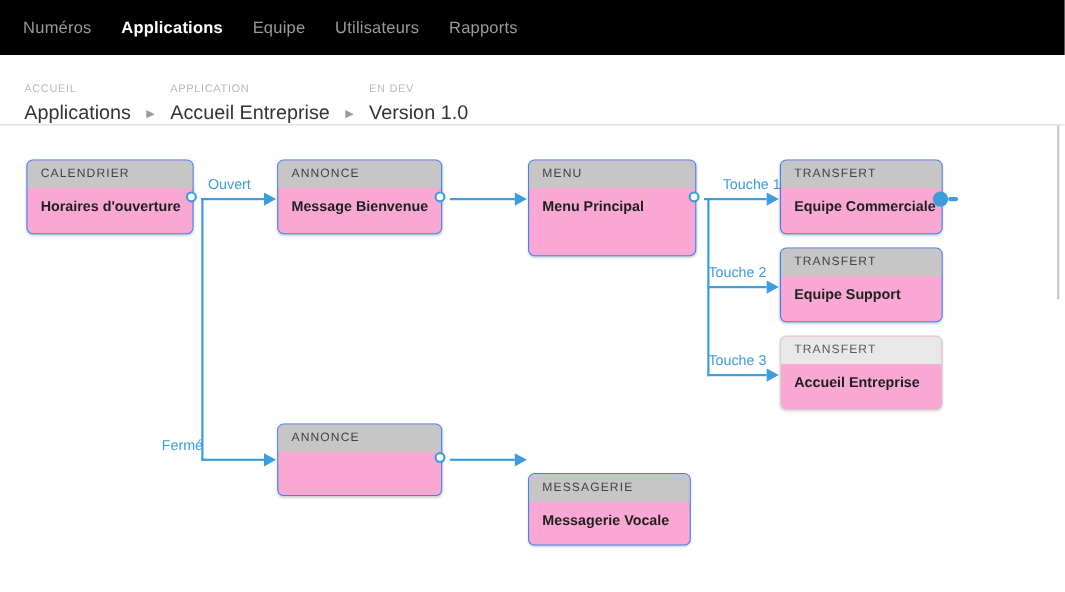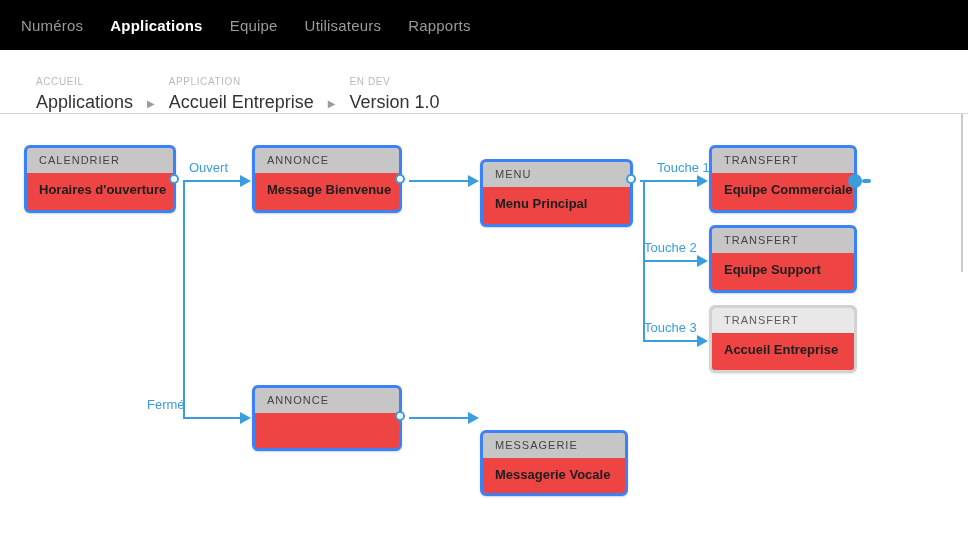--- a/index.html
+++ b/index.html
@@ -28,21 +28,20 @@
     letter-spacing:.2px;
   }
   .nav-item.active { color:#ffffff; font-weight:bold; }
 
   
   .breadcrumb {
     display:flex;
     align-items:flex-end;
     padding:13px 0 0 22px;
     height:63px;
-    margin-left:14px;
   }
   .crumb { display:flex; flex-direction:column; }
   .crumb-category {
     font-size:10px;
     color:#b9b9b9;
     letter-spacing:.6px;
     margin-bottom:5px;
   }
   .crumb-label { font-size:18px; color:#333333; cursor:pointer; }
   .crumb-sep {
@@ -59,22 +58,22 @@
   .v-scrollbar {
     position:absolute;
     top:114px; left:961px;
     width:2px; height:158px;
     background:#c8c8c8;
   }
 
   
   .node {
     position:absolute;
-    background:#ef4444;
-    border:3px solid #3b82f6;
+    background:#f9a8d4;
+    border:1px solid #3b82f6;
     border-radius:6px;
     box-shadow:0 1px 2px rgba(0,0,0,.18);
     overflow:hidden;
     cursor:pointer;
   }
   .node-header {
     height:25px;
     line-height:25px;
     background:#c6c6c6;
     color:#434343;
@@ -88,21 +87,21 @@
     font-weight:bold;
     color:#1e1e1e;
     padding:9px 12px;
     white-space:nowrap;
   }
   .node.light { border-color:#d2d2d2; box-shadow:0 1px 2px rgba(0,0,0,.10); }
   .node.light .node-header { background:#e8e8e8; color:#5a5a5a; }
 
   #n-calendrier { left:24px;  top:145px; width:152px; height:68px; }
   #n-annonce1   { left:252px; top:145px; width:150px; height:68px; }
-  #n-menu       { left:480px; top:145px; width:153px; height:68px;margin-top:14px; }
+  #n-menu       { left:480px; top:145px; width:153px; height:88px; }
   #n-t1         { left:709px; top:145px; width:148px; height:68px; }
   #n-t2         { left:709px; top:225px; width:148px; height:68px; }
   #n-t3         { left:709px; top:305px; width:148px; height:68px; }
   #n-annonce2   { left:252px; top:385px; width:150px; height:66px; }
   #n-messagerie { left:480px; top:385px; width:148px; height:66px;margin-top:45px; }
 
   
   .h-line, .v-line { position:absolute; background:#3b9ddb; }
   .h-line { height:2px; }
   .v-line { width:2px; }

